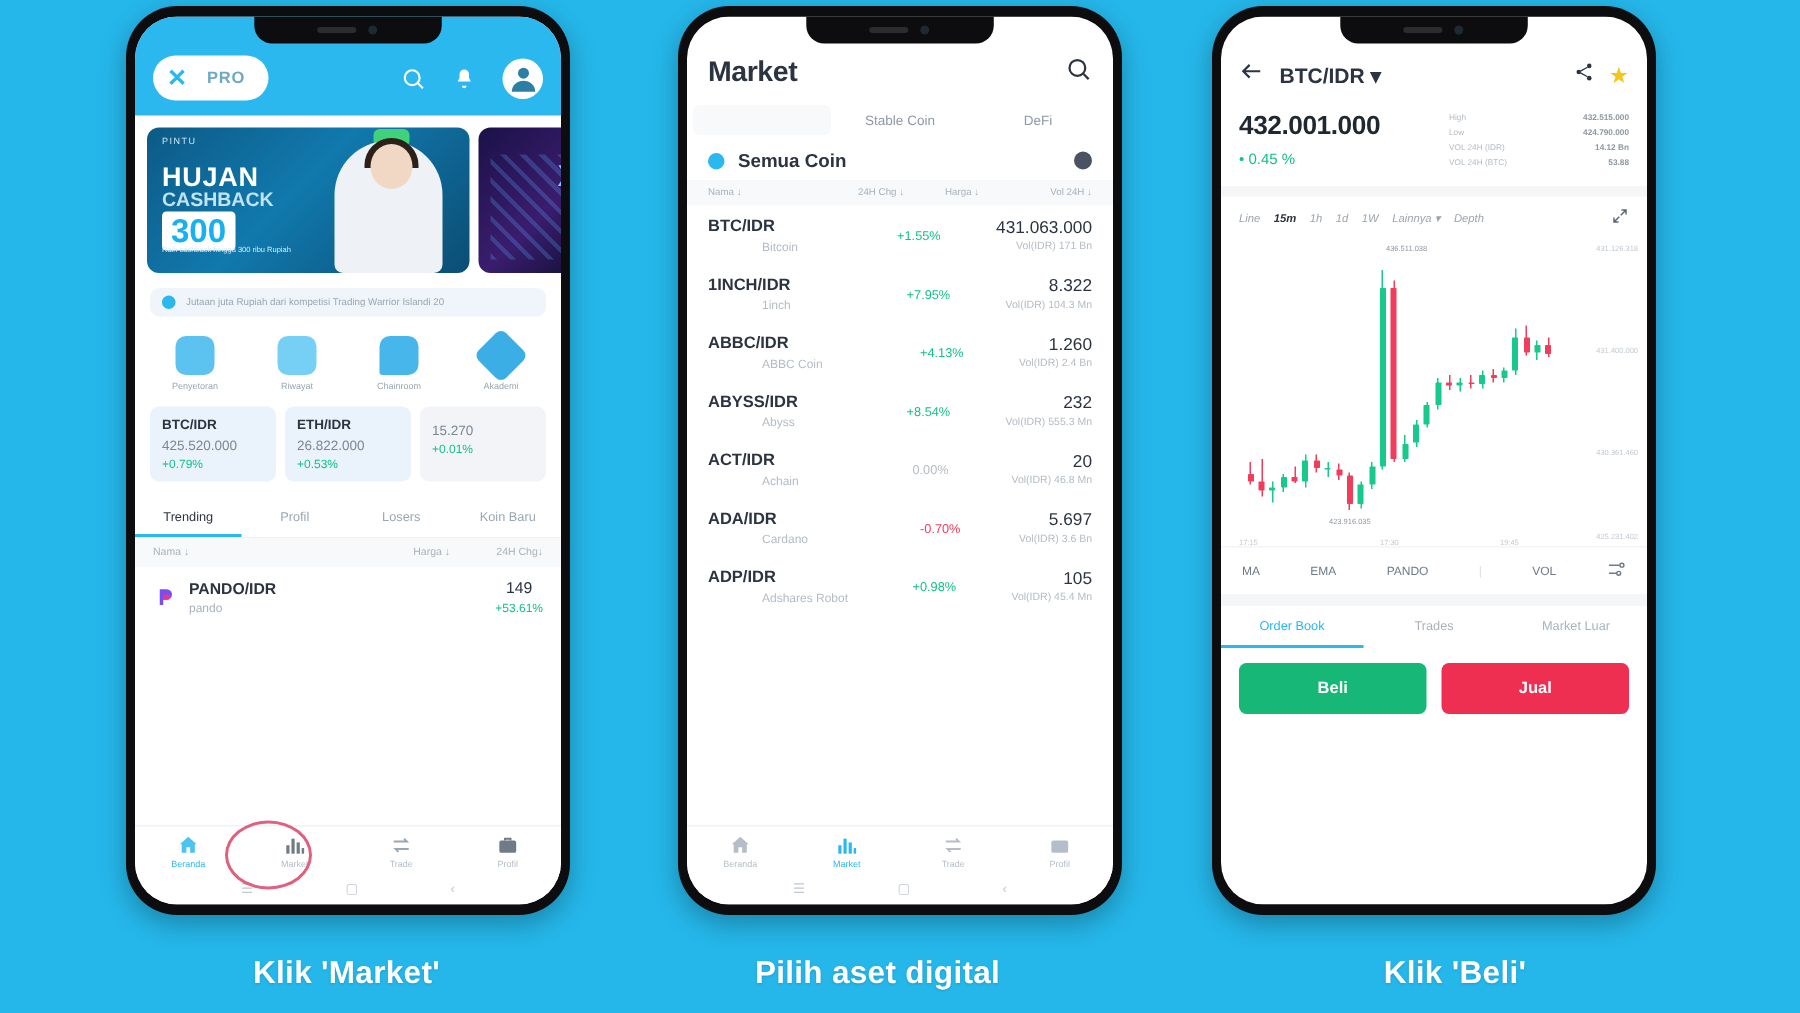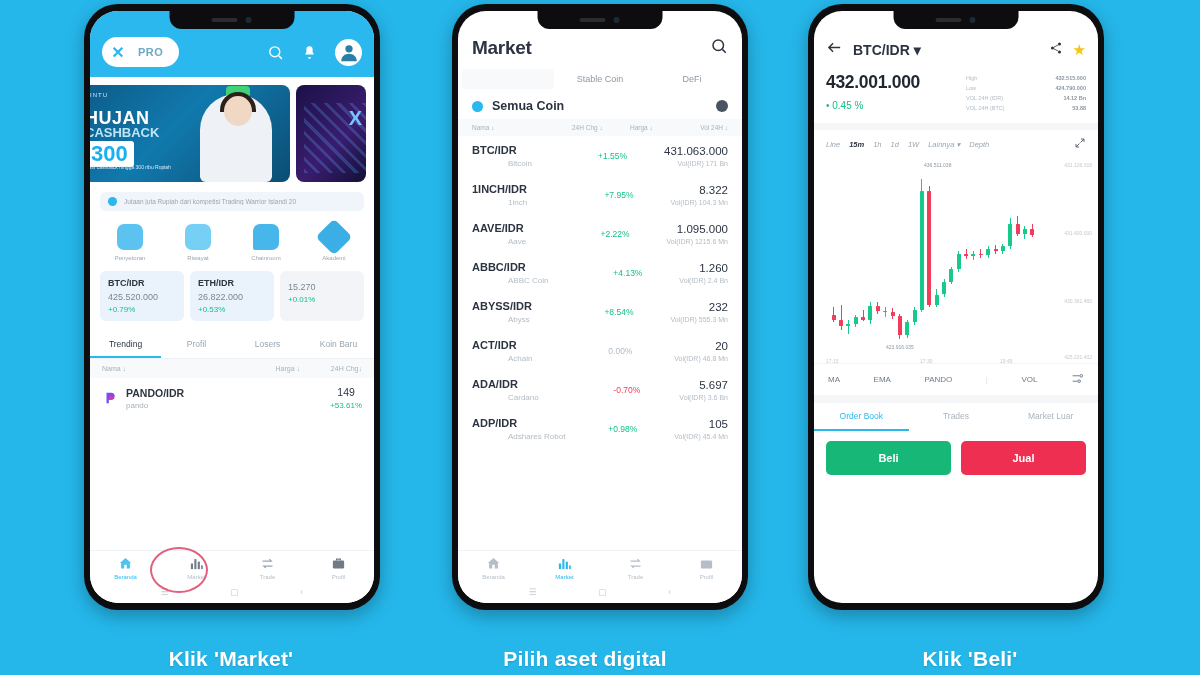--- a/index.html
+++ b/index.html
@@ -58,21 +58,21 @@
     background:#fff; color:#2bb8ee; font-weight:bold; font-size:16px;
     display:flex; align-items:center; justify-content:center;
   }
   .pro-text { font-size: 11px; font-weight: bold; color:#6fa8c4; letter-spacing:.5px; }
   .p1-header .sp { flex: 1; }
   .hicon { color:#fff; display:flex; align-items:center; }
   .avatar-circ {
     width: 27px; height:27px; border-radius:50%; background:#fff;
     display:flex; align-items:center; justify-content:center;
   }
-  .banner-row { display:flex; gap:6px; padding: 8px 8px 0 8px; overflow:hidden;justify-content:flex-end; }
+  .banner-row { display:flex; gap:6px; padding: 8px 8px 0 8px; overflow:hidden; }
   .banner {
     flex: 0 0 215px; height: 97px; border-radius: 8px;
     background: linear-gradient(135deg,#0c5a86 0%, #1179ad 45%, #0b4d73 100%);
     position:relative; overflow:hidden;
   }
   .banner .brand { position:absolute; top:7px; left:10px; font-size:6px; color:#cfe6f5; letter-spacing:1px;}
   .banner .t1 { position:absolute; top:23px; left:10px; font-size:18px; font-weight:bold; color:#fff; letter-spacing:.5px; }
   .banner .t2 { position:absolute; top:40px; left:10px; font-size:13px; font-weight:bold; color:#bfe3f7; }
   .banner .amt {
     position:absolute; top:56px; left:10px; font-size:22px; font-weight:bold;
@@ -217,21 +217,21 @@
     flex:1; border:none; border-radius:5px; padding: 11px 0;
     font-size:11px; font-weight:bold; color:#fff; cursor:pointer;
     font-family:"Liberation Sans", sans-serif;
   }
   .buy { background:#17b877; }
   .sell { background:#ef2f52; }
   .p3-bottombar { margin-top:auto; height:10px; }
 
   
   .caption {
-    position:absolute; bottom:4px; text-align:center; width:330px;
+    position:absolute; bottom:14px; text-align:center; width:330px;
     color:#ffffff; font-size:21px; font-weight:bold; letter-spacing:.2px;
     text-shadow: 0 1px 2px rgba(0,0,0,.15);
   }
   #cap1 { left: 66px; }
   #cap2 { left: 420px; }
   #cap3 { left: 805px; }
 </style>
 </head>
 <body>
 
@@ -450,31 +450,20 @@
           </div>
           <div class="mrow">
             <div class="nm">
                 <b>1INCH/IDR</b>
                 <i>1inch</i>
               </div>
             <div class="chg">+7.95%</div>
             <div class="pr">
                 <b>8.322</b>
                 <i>Vol(IDR) 104.3 Mn</i>
-              </div>
-          </div>
-          <div class="mrow">
-            <div class="nm">
-                <b>AAVE/IDR</b>
-                <i>Aave</i>
-              </div>
-            <div class="chg">+2.22%</div>
-            <div class="pr">
-                <b>1.095.000</b>
-                <i>Vol(IDR) 1215.6 Mn</i>
               </div>
           </div>
           <div class="mrow">
             <div class="nm">
                 <b>ABBC/IDR</b>
                 <i>ABBC Coin</i>
               </div>
             <div class="chg">+4.13%</div>
             <div class="pr">
                 <b>1.260</b>

